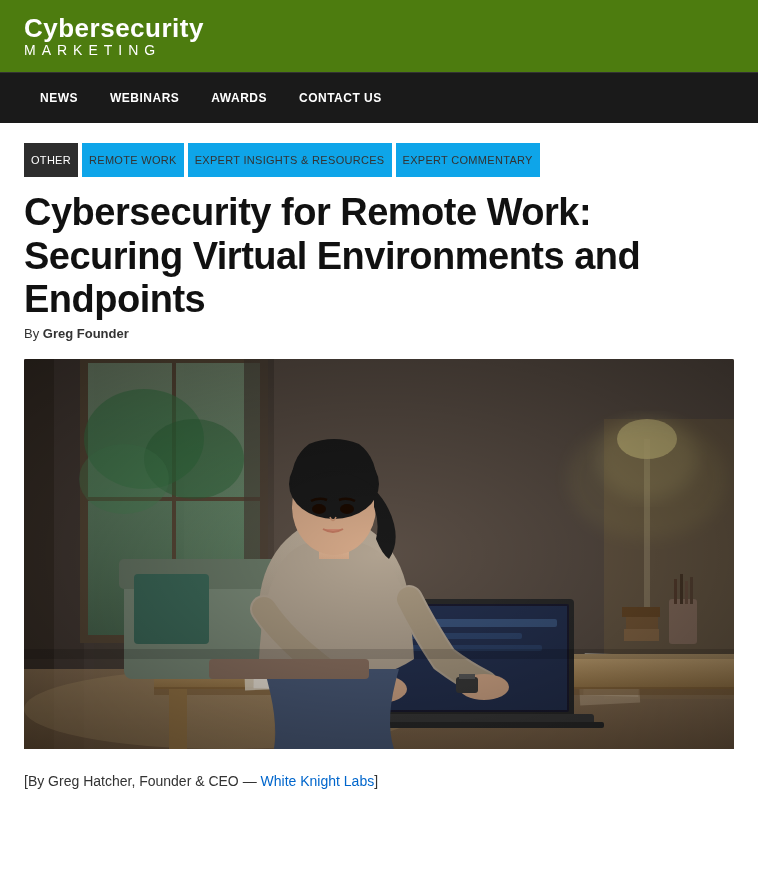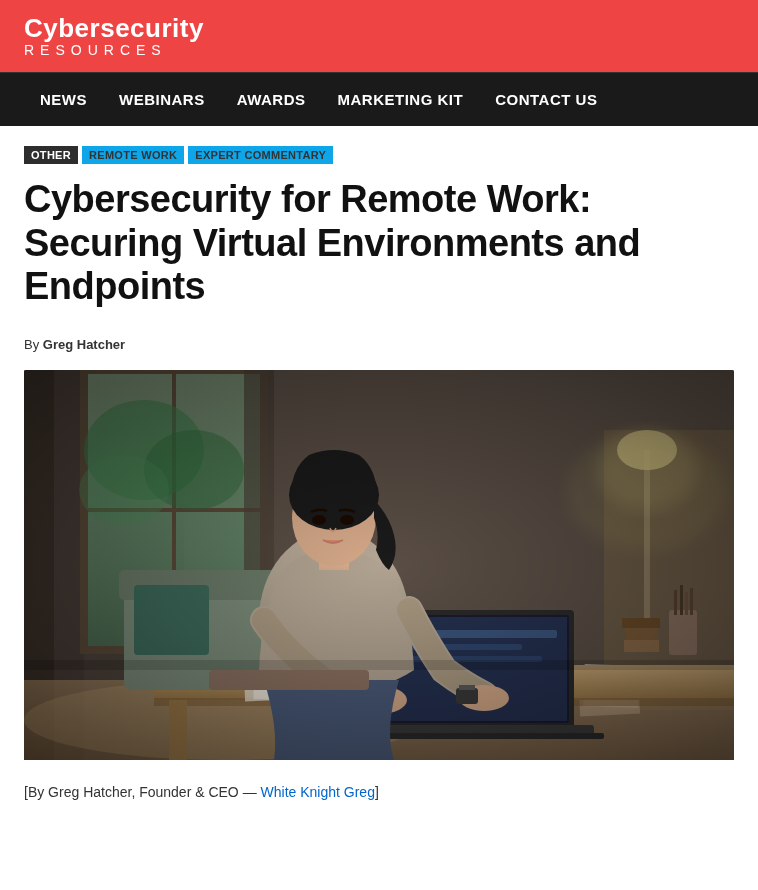--- a/index.html
+++ b/index.html
@@ -1,20 +1,20 @@
 <!DOCTYPE html>
 <html><head>
   <meta charset="utf-8">
   <style>
     * { margin: 0; padding: 0; box-sizing: border-box; }
     body { font-family: Arial, Helvetica, sans-serif; background: #fff; width: 758px; }
 
     
     .site-header {
-      background: #ef4444;
+      background: #4d7c0f;
       padding: 14px 24px 14px 24px;
       display: flex;
       align-items: flex-start;
       justify-content: space-between;
     }
     .site-logo {
       color: #fff;
       line-height: 1.1;
     }
     .site-logo .logo-top {
@@ -35,21 +35,21 @@
       background: #1a1a1a;
       border-top: 1px solid #333;
       padding: 0 24px;
       display: flex;
       align-items: center;
       gap: 0;
     }
     .main-nav a {
       color: #fff;
       text-decoration: none;
-      font-size: 15px;
+      font-size: 12px;
       font-weight: 700;
       letter-spacing: 0.5px;
       padding: 18px 16px;
       display: inline-block;
       text-transform: uppercase;
     }
 
     
     .content-area {
       padding: 20px 24px 24px 24px;
@@ -59,42 +59,42 @@
     
     .breadcrumb-tags {
       display: flex;
       align-items: center;
       gap: 4px;
       flex-wrap: wrap;
       margin-bottom: 14px;
     }
     .breadcrumb-tag {
       font-size: 11px;
-      font-weight: 700;
-      padding: 3px 7px;
+      font-weight: 400;
+      padding: 11px 7px;
       text-decoration: none;
       text-transform: uppercase;
       letter-spacing: 0.3px;
     }
     .breadcrumb-tag.dark {
       background: #2d2d2d;
       color: #fff;
     }
     .breadcrumb-tag.light {
       background: #0ea5e9;
       color: #333;
     }
 
     
     .article-title {
       font-size: 38px;
       font-weight: 900;
       line-height: 1.15;
       color: #111;
-      margin-bottom: 28px;
+      margin-bottom: 4px;
       letter-spacing: -0.5px;
     }
 
     
     .article-author {
       font-size: 13px;
       color: #333;
       margin-bottom: 18px;
     }
     .article-author strong {
@@ -127,44 +127,44 @@
       color: #0066cc;
       text-decoration: none;
     }
   </style>
 </head>
 <body>
 
 <header class="site-header">
   <div class="site-logo">
     <span class="logo-top">Cybersecurity</span>
-    <span class="logo-bottom">RESOURCES</span>
+    <span class="logo-bottom">MARKETING</span>
   </div>
 </header>
 
 <nav class="main-nav">
   <a href="#">NEWS</a>
   <a href="#">WEBINARS</a>
   <a href="#">AWARDS</a>
-  <a href="#">MARKETING KIT</a>
   <a href="#">CONTACT US</a>
 </nav>
 
 <div class="content-area">
 
   <div class="breadcrumb-tags">
     <a href="#" class="breadcrumb-tag dark">OTHER</a>
     <a href="#" class="breadcrumb-tag light">Remote Work</a>
+    <a href="#" class="breadcrumb-tag light">Expert Insights &amp; Resources</a>
     <a href="#" class="breadcrumb-tag light">Expert Commentary</a>
   </div>
 
   <h1 class="article-title">Cybersecurity for Remote Work: Securing Virtual Environments and Endpoints</h1>
 
   <div class="article-author">
-    <span>By </span><strong>Greg Hatcher</strong>
+    <span>By </span><strong>Greg Founder</strong>
   </div>
 
   <div class="article-image-container">
     <svg class="article-image-svg" viewBox="0 0 710 390" xmlns="http://www.w3.org/2000/svg">
 
       <defs>
         <linearGradient id="bgGrad" x1="0%" y1="0%" x2="100%" y2="100%">
           <stop offset="0%" style="stop-color:#3d3530;stop-opacity:1"></stop>
           <stop offset="40%" style="stop-color:#5a4e45;stop-opacity:1"></stop>
           <stop offset="100%" style="stop-color:#7a6a58;stop-opacity:1"></stop>
@@ -319,16 +319,16 @@
 
       <radialGradient id="vigGrad" cx="50%" cy="50%" r="70%">
         <stop offset="0%" style="stop-color:#000;stop-opacity:0"></stop>
         <stop offset="100%" style="stop-color:#000;stop-opacity:0.45"></stop>
       </radialGradient>
       <rect x="0" y="0" width="710" height="390" fill="url(#vigGrad)"></rect>
     </svg>
   </div>
 
   <p class="article-caption">
-    <span>[By Greg Hatcher, Founder &amp; CEO — </span><a href="#">White Knight Greg</a><span>]</span>
+    <span>[By Greg Hatcher, Founder &amp; CEO — </span><a href="#">White Knight Labs</a><span>]</span>
   </p>
 
 </div>
 
 </body></html>

